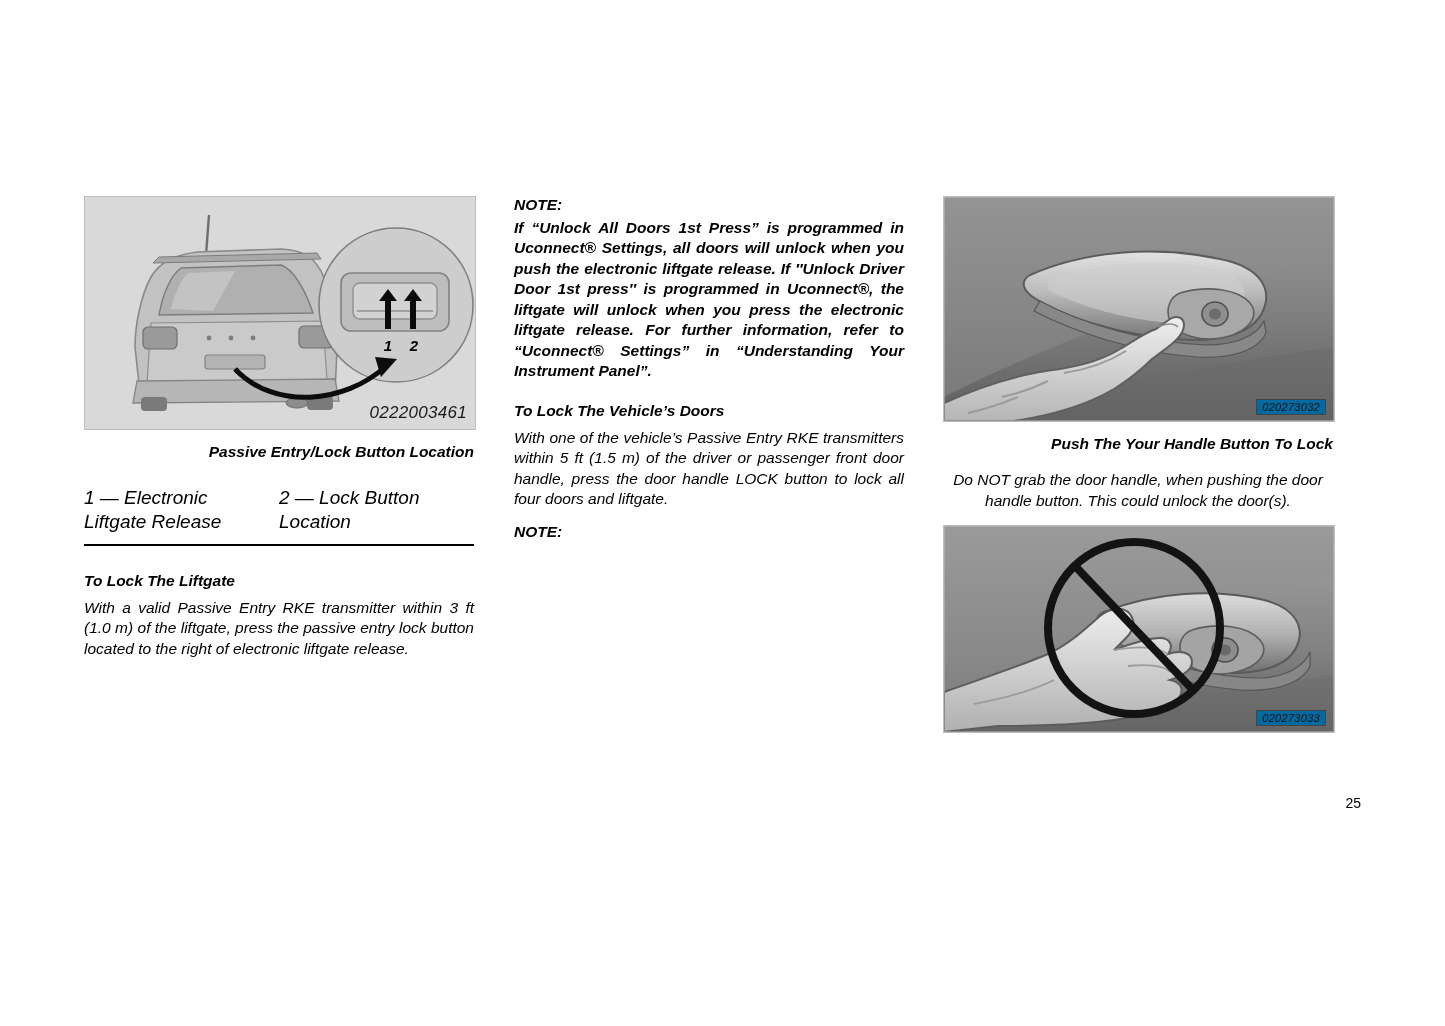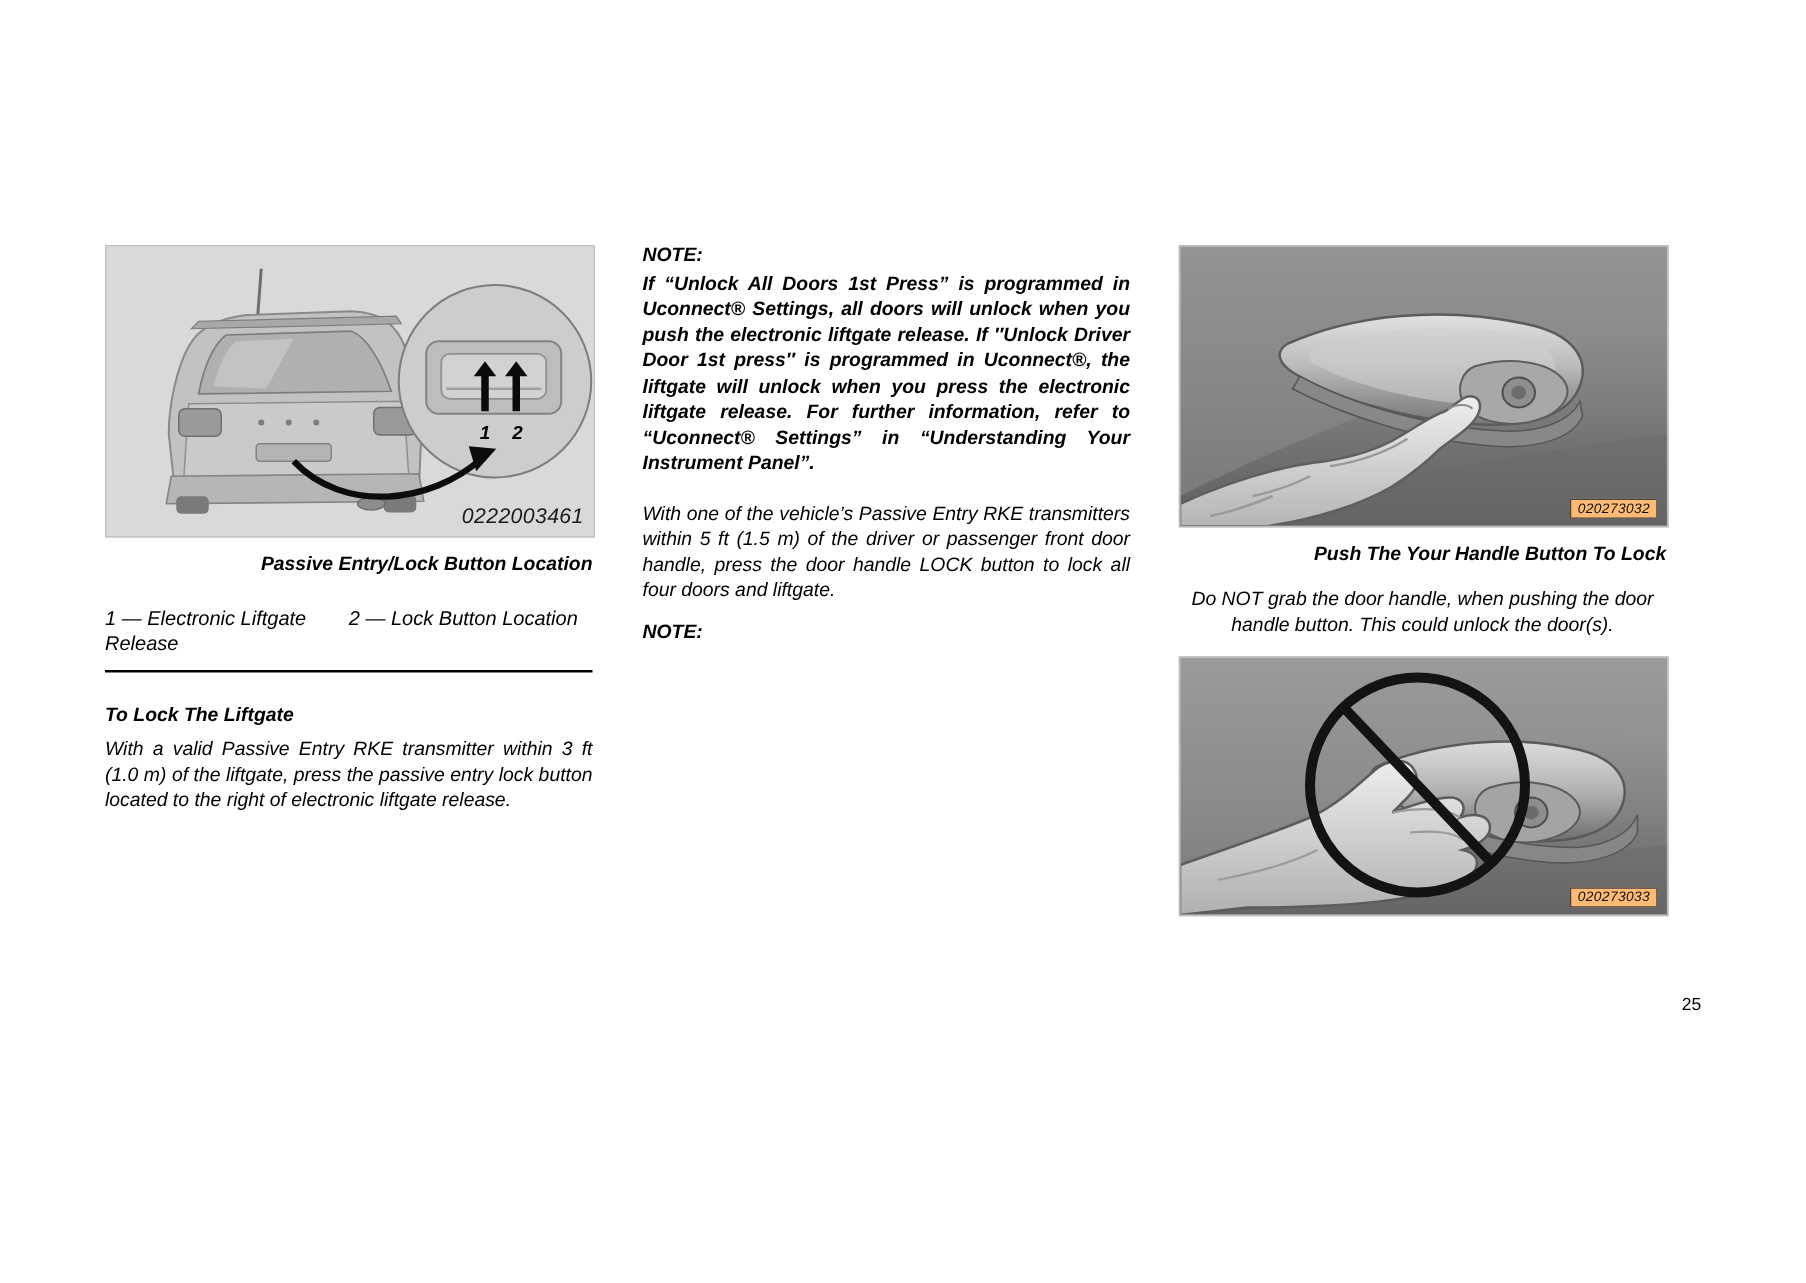--- a/index.html
+++ b/index.html
@@ -41,21 +41,21 @@
     position: absolute;
     right: 8px;
     bottom: 6px;
     font-size: 17px;
     font-family: "Liberation Sans", sans-serif;
     letter-spacing: 0.3px;
     color: #1a1a1a;
   }
   .fig-code.boxed {
     border: 1px solid #444;
-    background: #fdba74;
+    background: #0369a1;
     padding: 1px 5px;
     font-size: 11px;
     color: #111;
   }
   .caption {
     text-align: right;
     font-weight: bold;
     font-size: 15.5px;
     margin-top: 12px;
     line-height: 1.3;
@@ -86,21 +86,21 @@
   }
   p.note-body {
     font-size: 15.5px;
     font-weight: bold;
     line-height: 1.32;
     margin: 0 0 20px 0;
     text-align: justify;
   }
   .legend {
     margin-top: 24px;
-    font-size: 16px;
+    font-size: 19px;
     line-height: 1.25;
     border-bottom: 2px solid #000;
     padding-bottom: 10px;
   }
   .legend-row {
     display: flex;
   }
   .legend-item {
     width: 50%;
     padding-right: 8px;
@@ -182,20 +182,21 @@
     </div>
 
     <h3 class="head">To Lock The Liftgate</h3>
     <p class="body">With a valid Passive Entry RKE transmitter within 3 ft (1.0 m) of the liftgate, press the passive entry lock button located to the right of electronic liftgate release.</p>
   </div>
 
   <div class="col col-mid">
     <p class="note-title">NOTE:</p>
     <p class="note-body">If “Unlock All Doors 1st Press” is programmed in Uconnect® Settings, all doors will unlock when you push the electronic liftgate release. If ″Unlock Driver Door 1st press″ is programmed in Uconnect®, the liftgate will unlock when you press the electronic liftgate release. For further information, refer to “Uconnect® Settings” in “Understanding Your Instrument Panel”.</p>
 
+    <h3 class="head" style="margin-top:4px;">To Lock The Vehicle’s Doors</h3>
     <p class="body">With one of the vehicle’s Passive Entry RKE transmitters within 5 ft (1.5 m) of the driver or passenger front door handle, press the door handle LOCK button to lock all four doors and liftgate.</p>
 
     <p class="note-title">NOTE:</p>
   </div>
 
   <div class="col col-right">
 
     <div class="fig-box" style="width:390px;height:224px;">
       <svg width="390" height="224" viewBox="0 0 390 224">
         <defs>

